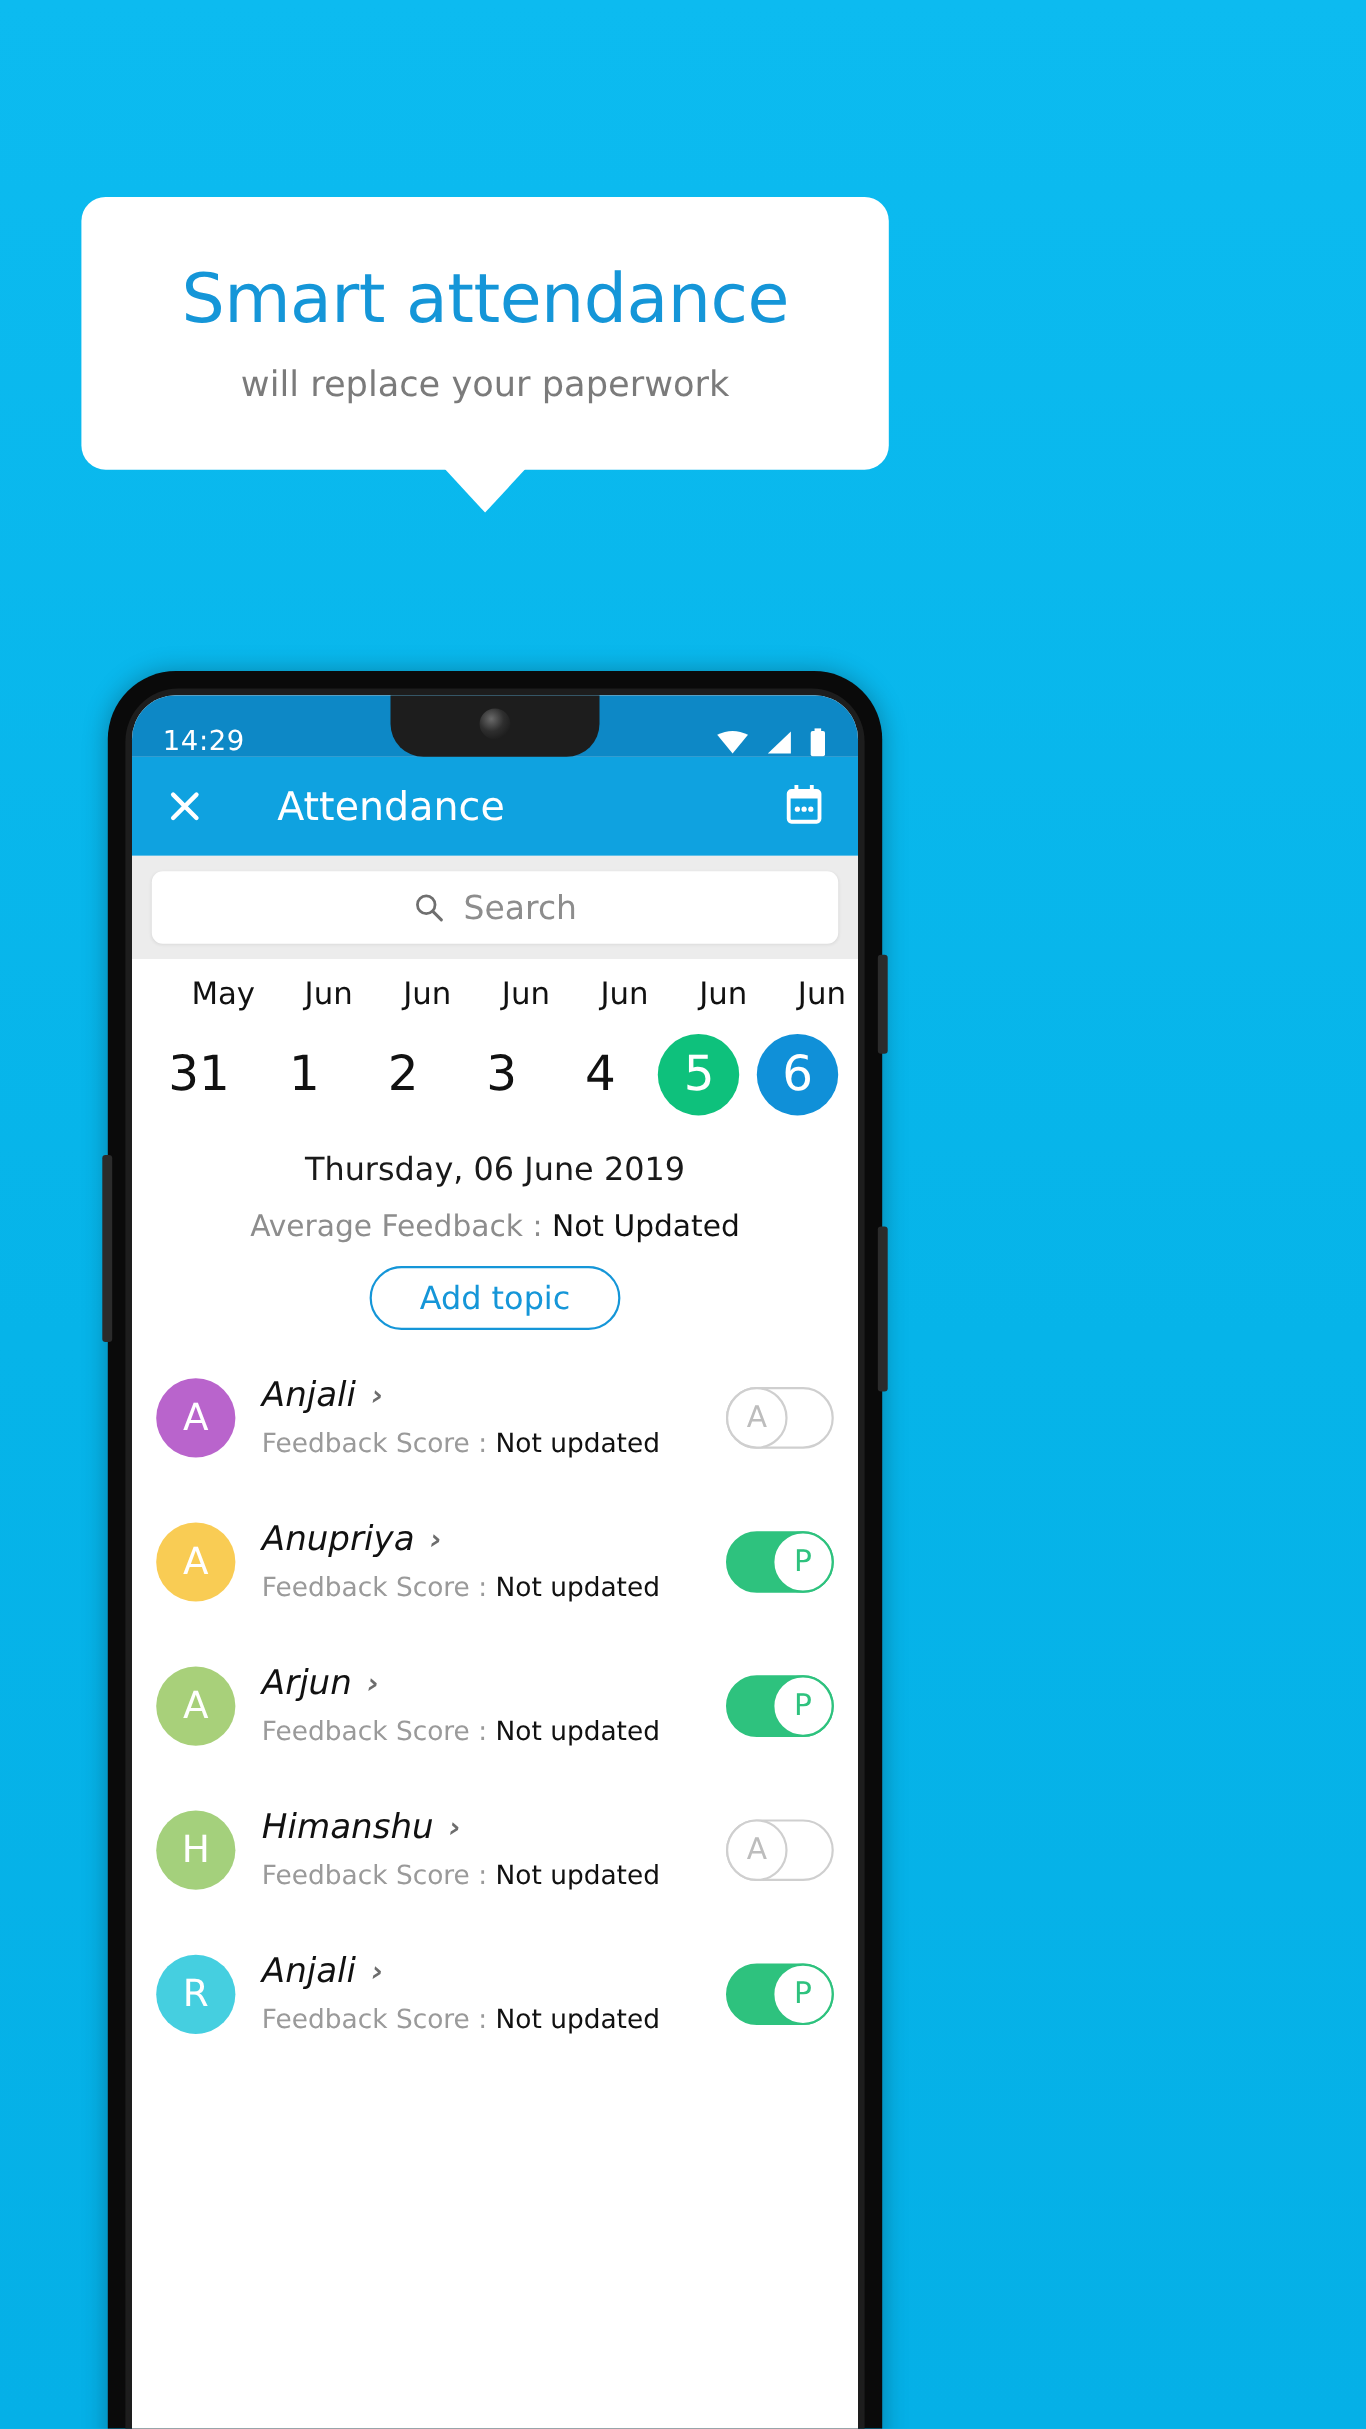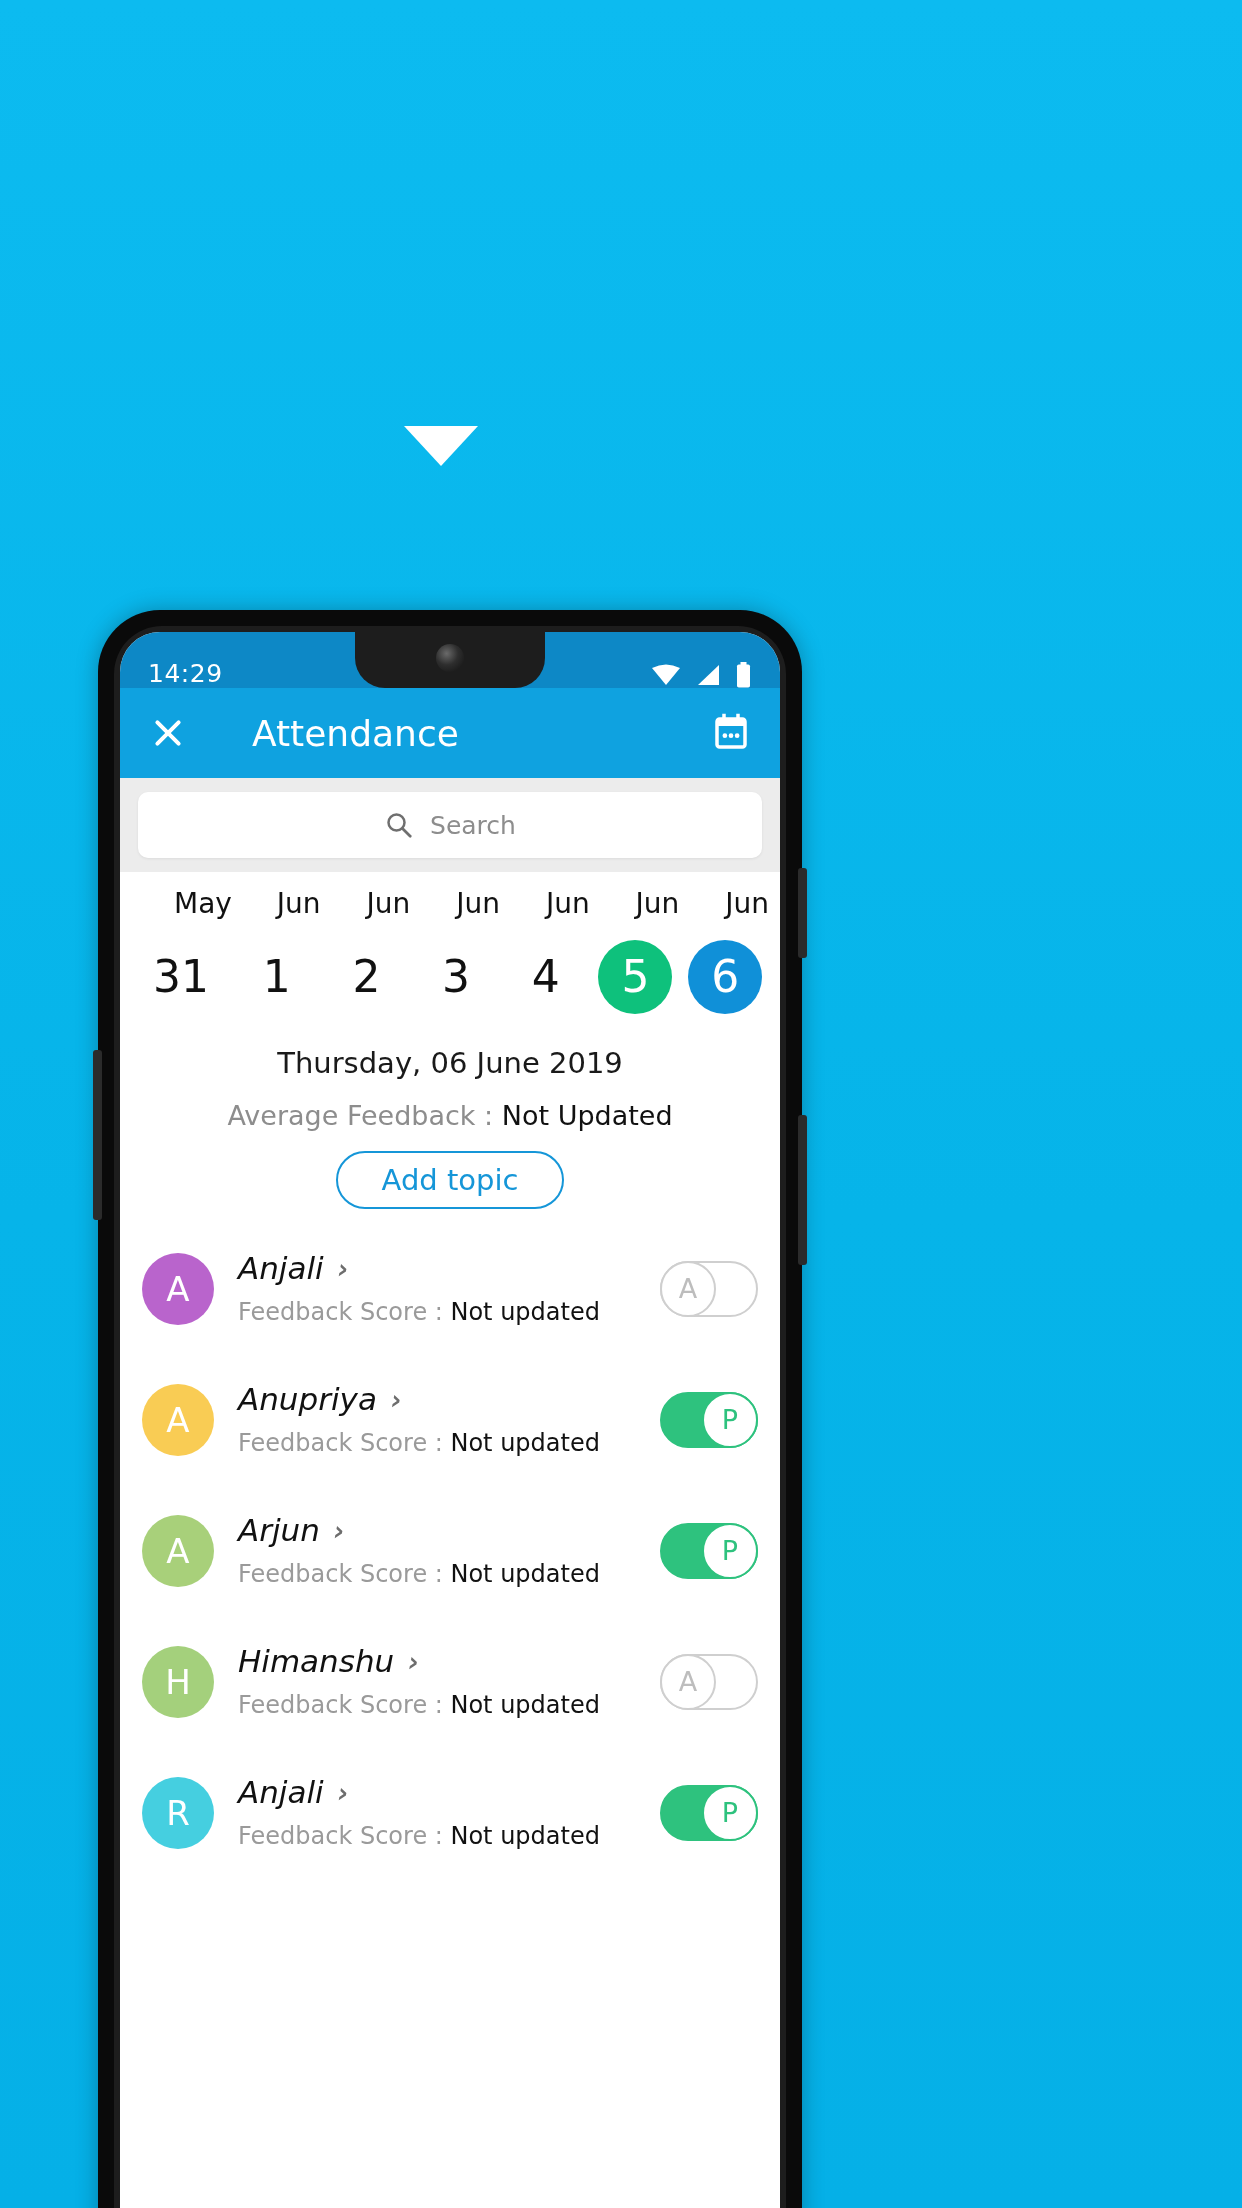--- a/index.html
+++ b/index.html
@@ -189,21 +189,21 @@
     height: 66px;
     background: #fff;
     border-radius: 10px;
     display: flex;
     align-items: center;
     justify-content: center;
     gap: 16px;
     box-shadow: 0 1px 3px rgba(0,0,0,0.07);
   }
   #search-placeholder {
-    font-size: 25px;
+    font-size: 30px;
     color: #8d8d8d;
   }
 
   
   #date-strip {
     display: flex;
     padding: 18px 10px 6px 10px;
     background: #fff;
   }
   .date-cell {
@@ -327,20 +327,24 @@
     box-sizing: border-box;
   }
   .toggle.off .knob { left: -2px; border: 2px solid #cfcfcf; color: #bdbdbd; }
   .toggle.on  .knob { right: -2px; border: 2px solid #2ec27e; color: #2ec27e; }
 </style>
 </head>
 <body>
 
 <div id="root">
 
+  <div id="bubble">
+    <div id="bubble-title">Smart attendance</div>
+    <div id="bubble-sub">will replace your paperwork</div>
+  </div>
   <div id="bubble-tail"></div>
 
   <div id="phone">
     <div id="phone-outer"></div>
     <div class="side-btn" id="btn-power"></div>
     <div class="side-btn" id="btn-vol"></div>
     <div class="side-btn" id="btn-left"></div>
     <div id="phone-bezel"></div>
 
     <div id="phone-screen">

